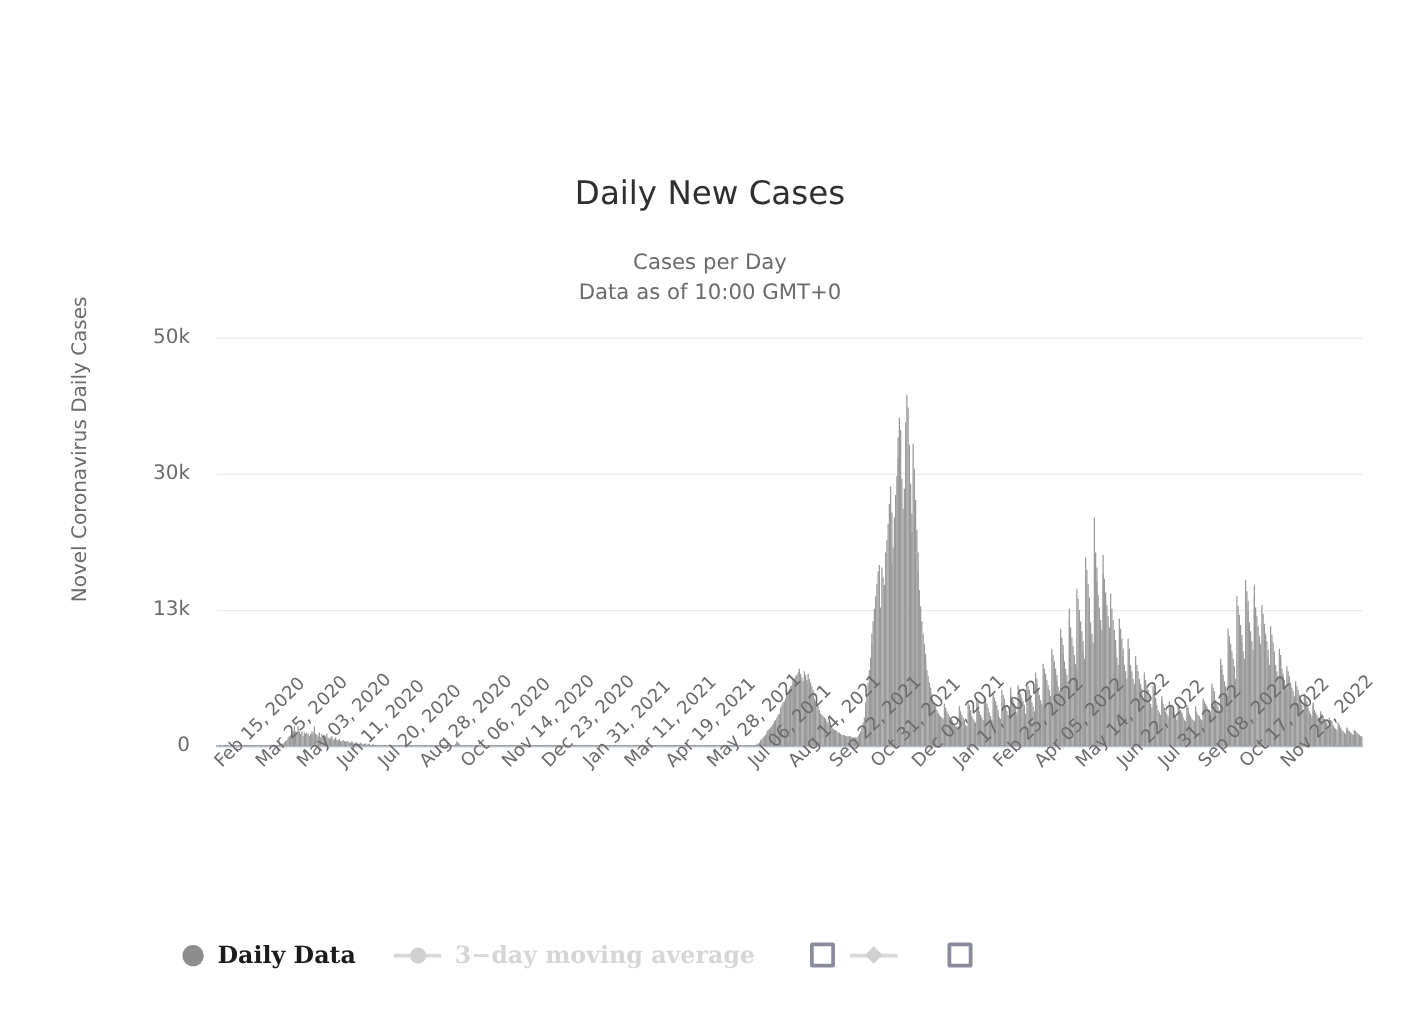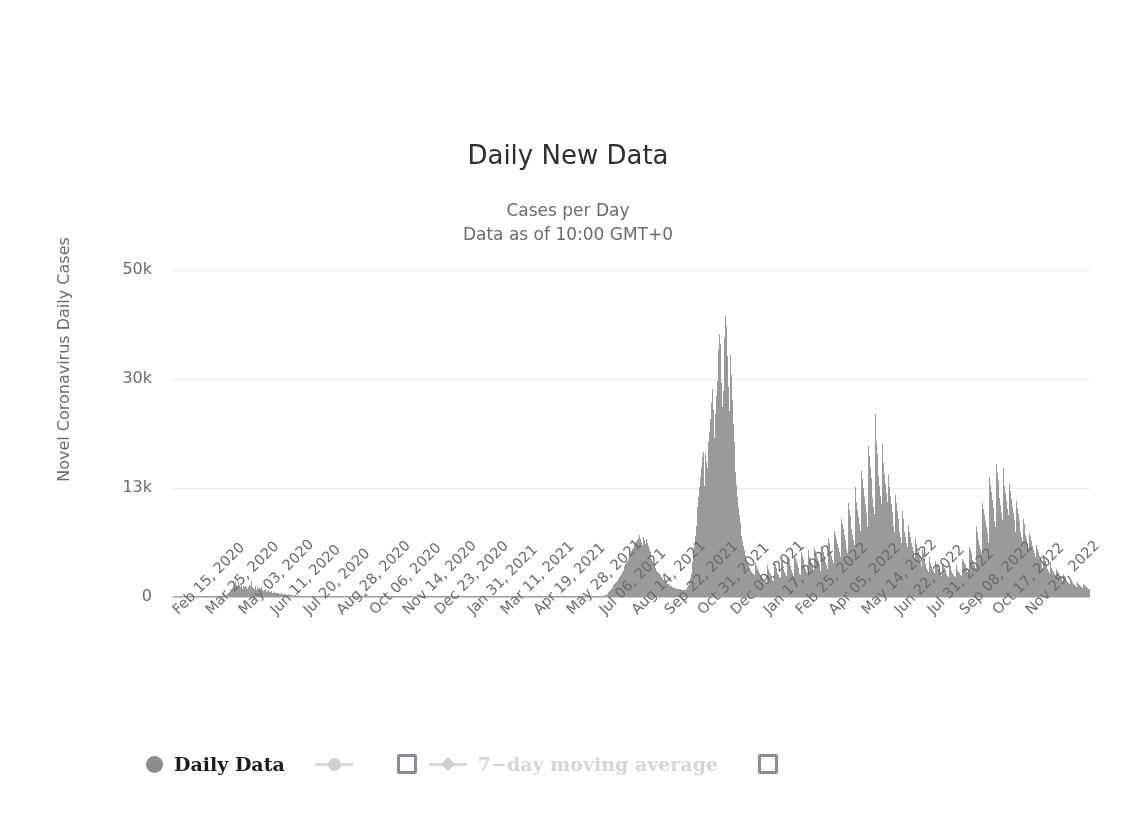--- a/index.html
+++ b/index.html
@@ -165,21 +165,21 @@
     border-radius: 2px;
     background: #ffffff;
   }
 </style>
 </head>
 <body>
 
 <div id="page">
 
 
-  <div id="chart-title">Daily New Data</div>
+  <div id="chart-title">Daily New Cases</div>
   <div id="chart-subtitle">
     <div>Cases per Day</div>
     <div>Data as of 10:00 GMT+0</div>
   </div>
 
   <div id="plot-wrap">
     <div id="y-axis-label">Novel Coronavirus Daily Cases</div>
     <div id="y-ticks">
         <div class="y-tick-label" style="top: 586px;">0</div>
         <div class="y-tick-label" style="top: 477px;">13k</div>
@@ -1317,28 +1317,28 @@
     <div class="legend-item">
       <span class="dot-marker"></span>
       <span class="legend-label active">Daily Data</span>
     </div>
     <div class="legend-gap-a"></div>
     <div class="legend-item">
       <span class="line-marker">
         <span class="lm-line"></span>
           <span class="lm-dot"></span>
       </span>
+      <span class="legend-label inactive">3−day moving average</span>
     </div>
     <div class="legend-gap-b"></div>
     <div class="checkbox"></div>
     <div style="width:12px"></div>
     <div class="legend-item">
       <span class="line-marker">
         <span class="lm-line"></span>
           <span class="lm-diamond"></span>
       </span>
-      <span class="legend-label inactive">7−day moving average</span>
     </div>
     <div class="legend-gap-c"></div>
     <div class="checkbox"></div>
   </div>
 
 </div>
 
 </body></html>

